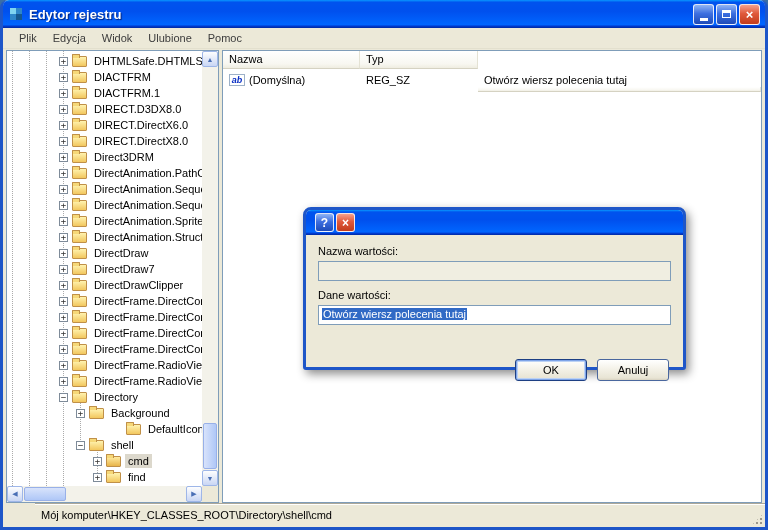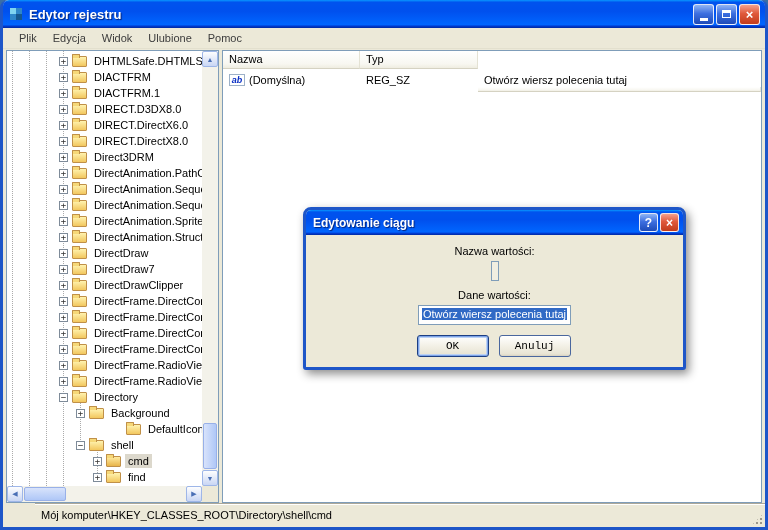--- a/index.html
+++ b/index.html
@@ -86,30 +86,30 @@
     background:#ECE9D8; border:3px solid #1E56C8; border-radius:8px 8px 3px 3px;
     box-shadow:3px 4px 10px rgba(0,0,0,.45); display:flex; flex-direction:column; }
   .dlg-titlebar { height:25px; flex:none; display:flex; align-items:center; padding:0 4px 0 7px;
     border-radius:5px 5px 0 0;
     background:linear-gradient(180deg,#0997ff 0%,#0053ee 8%,#0050ee 40%,#0066ff 88%,#003dd7 93%,#0036c2 95%,#0029a3 100%); }
   .dlg-title { flex:1; color:#fff; font-weight:bold; font-size:12px; text-shadow:1px 1px 1px #00227a; }
   .dlg-btn { width:19px; height:19px; border-radius:3px; border:1px solid rgba(255,255,255,.85);
     color:#fff; display:flex; align-items:center; justify-content:center; font-weight:bold; margin-left:2px; }
   .dlg-btn.help { background:linear-gradient(180deg,#8FB4F4 0%,#3D6FE0 45%,#1E4BB8 100%); font-size:12px; }
   .dlg-btn.close { background:linear-gradient(180deg,#F4A08B 0%,#E0593B 45%,#C23C1B 100%); font-size:12px; }
-  .dlg-body { flex:1; padding:10px 12px 0 12px; display:flex; flex-direction:column;align-items:center; }
+  .dlg-body { flex:1; padding:10px 12px 0 12px; display:flex; flex-direction:column; }
   .lbl { height:14px; margin-bottom:2px; }
   .field { height:20px; border:1px solid #7F9DB9; background:#fff; padding:2px 3px; overflow:hidden; white-space:nowrap; }
   .field.disabled { background:#F0EEE1; }
   .gap6 { height:8px; } 
   .seltext { background:#316AC5; color:#fff; padding:0 1px; }
   .dlg-buttons { display:flex; justify-content:flex-end; gap:10px; margin-top:10px; padding-right:2px; }
-  .btn { width:72px; height:22px; font-family:Liberation Mono, monospace; font-size:11px;
+  .btn { width:72px; height:22px; font-family:Liberation Sans, sans-serif; font-size:11px;
     border:1px solid #4A679E; border-radius:3px; color:#000;
-    background:linear-gradient(180deg,#FFFFFF 0%,#F4F2E8 45%,#E8E4D4 90%,#D8D2C0 100%); }
+    background:linear-gradient(180deg,#FFFFFF 0%,#F4F2E8 45%,#E8E4D4 90%,#D8D2C0 100%);margin-top:24px; }
   .btn.default { box-shadow:inset 0 0 0 1px #7EA4E8, inset 0 0 0 2px #BCD2F4; border-color:#1D3F83; }
 </style>
 </head>
 <body>
 
 <div class="window">
 
   <div class="titlebar">
     <span class="app-icon"></span>
     <span class="title-text">Edytor rejestru</span>
@@ -313,21 +313,20 @@
 
   <div class="statusbar">
     <span>Mój komputer\HKEY_CLASSES_ROOT\Directory\shell\cmd</span>
     <div class="grip"></div>
   </div>
 
 </div>
 
 <div class="dialog">
   <div class="dlg-titlebar">
-    <span class="dlg-title">Edytowanie ciągu</span>
     <span class="dlg-btn help">?</span>
     <span class="dlg-btn close">×</span>
   </div>
   <div class="dlg-body">
     <div class="lbl">Nazwa wartości:</div>
     <div class="field disabled"><span></span></div>
     <div class="gap6"></div>
     <div class="lbl">Dane wartości:</div>
     <div class="field"><span class="seltext">Otwórz wiersz polecenia tutaj</span></div>
     <div class="dlg-buttons">

